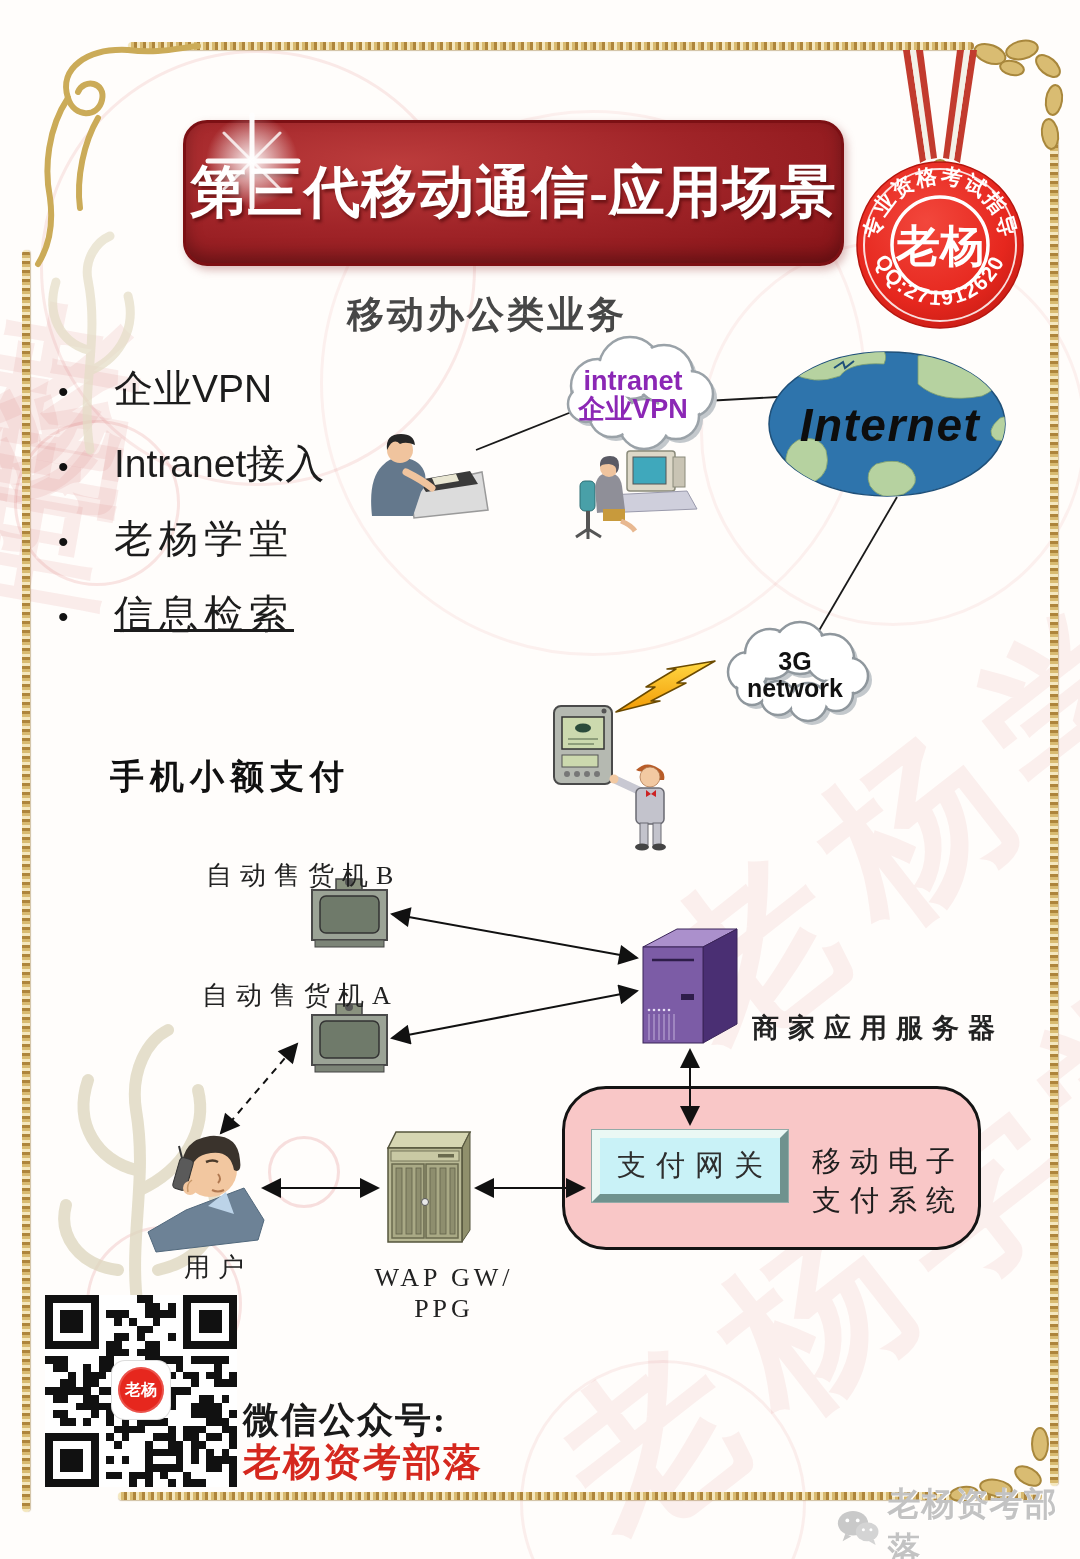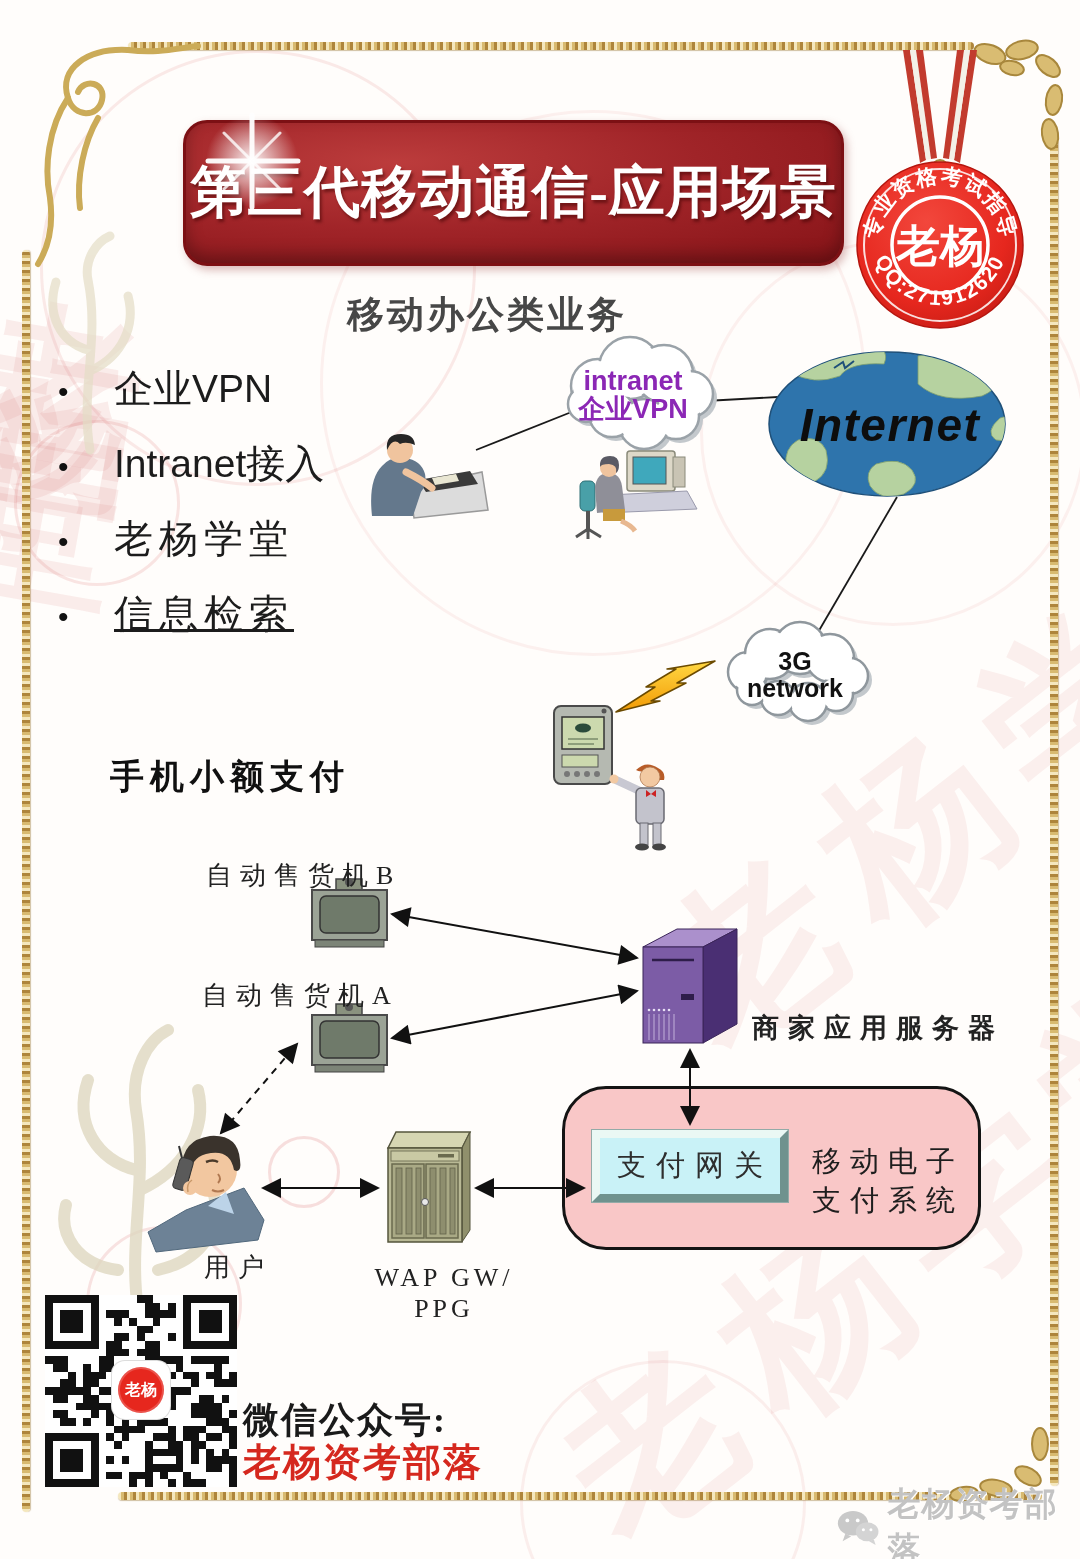--- a/index.html
+++ b/index.html
@@ -210,21 +210,21 @@
     <span id="lbl-gateway">支付网关</span>
   </div>
   <div id="lbl-system" class="abs">
     <div>移动电子</div>
     <div>支付系统</div>
   </div>
 
   <div class="dlabel" style="left:206px;top:850px;margin-top:8px;">自动售货机B</div>
   <div class="dlabel" style="left:202px;top:978px;">自动售货机A</div>
   <div class="dlabel" id="lbl-server" style="left:752px;top:1010px;font-weight:bold;">商家应用服务器</div>
-  <div class="dlabel" style="left:184px;top:1250px;margin-left:20px;">用户</div>
+  <div class="dlabel" style="left:184px;top:1250px;">用户</div>
   <div class="dlabel" id="lbl-wap" style="left:364px;top:1262px;width:160px;">
     <div>WAP GW/</div>
     <div>PPG</div>
   </div>
 
   <svg id="diagram-svg" class="abs" viewBox="0 0 1080 1559">
     <defs>
       <marker id="ah" viewBox="0 0 10 10" refX="9" refY="5" markerWidth="11" markerHeight="10" orient="auto-start-reverse">
         <path d="M0,0 L10,5 L0,10 z" fill="#111"></path>
       </marker>

